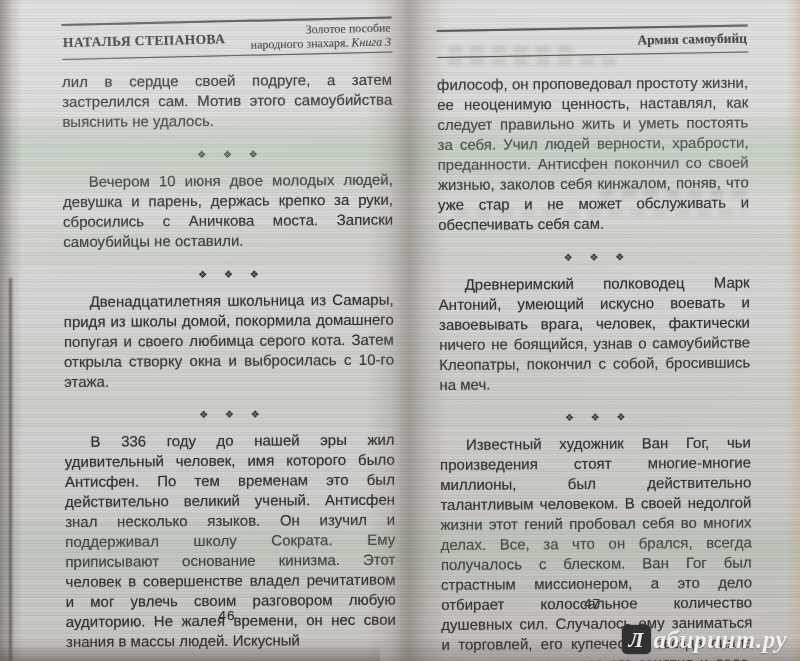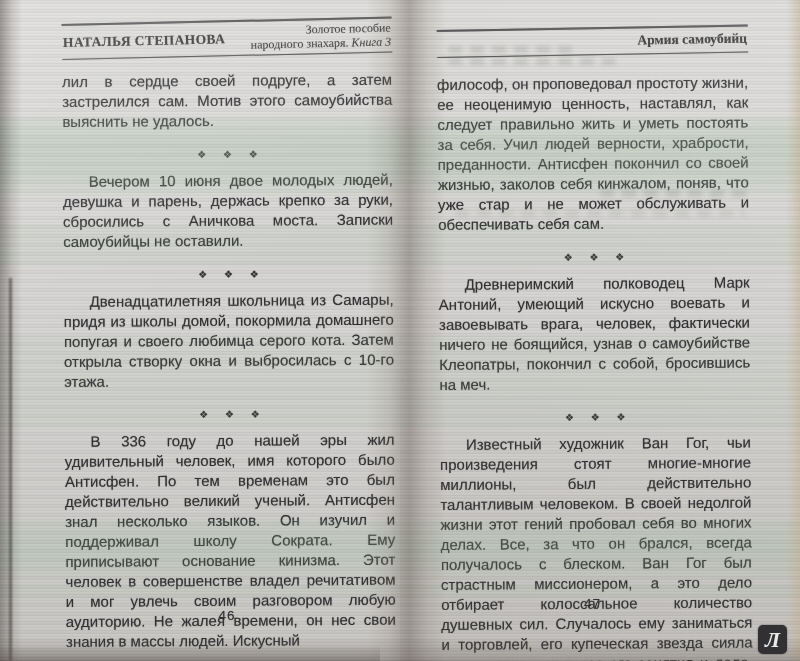--- a/index.html
+++ b/index.html
@@ -173,15 +173,16 @@
   <div class="ov left-edge"></div>
   <div class="ov left-edge-line"></div>
   <div class="ov right-edge"></div>
   <div class="ov bottom-shade"></div>
   <div class="ov bottom-shade-left"></div>
   <div class="ov vignette"></div>
   <div class="ov scanlines"></div>
 
   <div class="watermark">
     <span class="wm-box">Л</span>
+    <span class="wm-text">абиринт.ру</span>
   </div>
 
 </div>
 
 </body></html>

